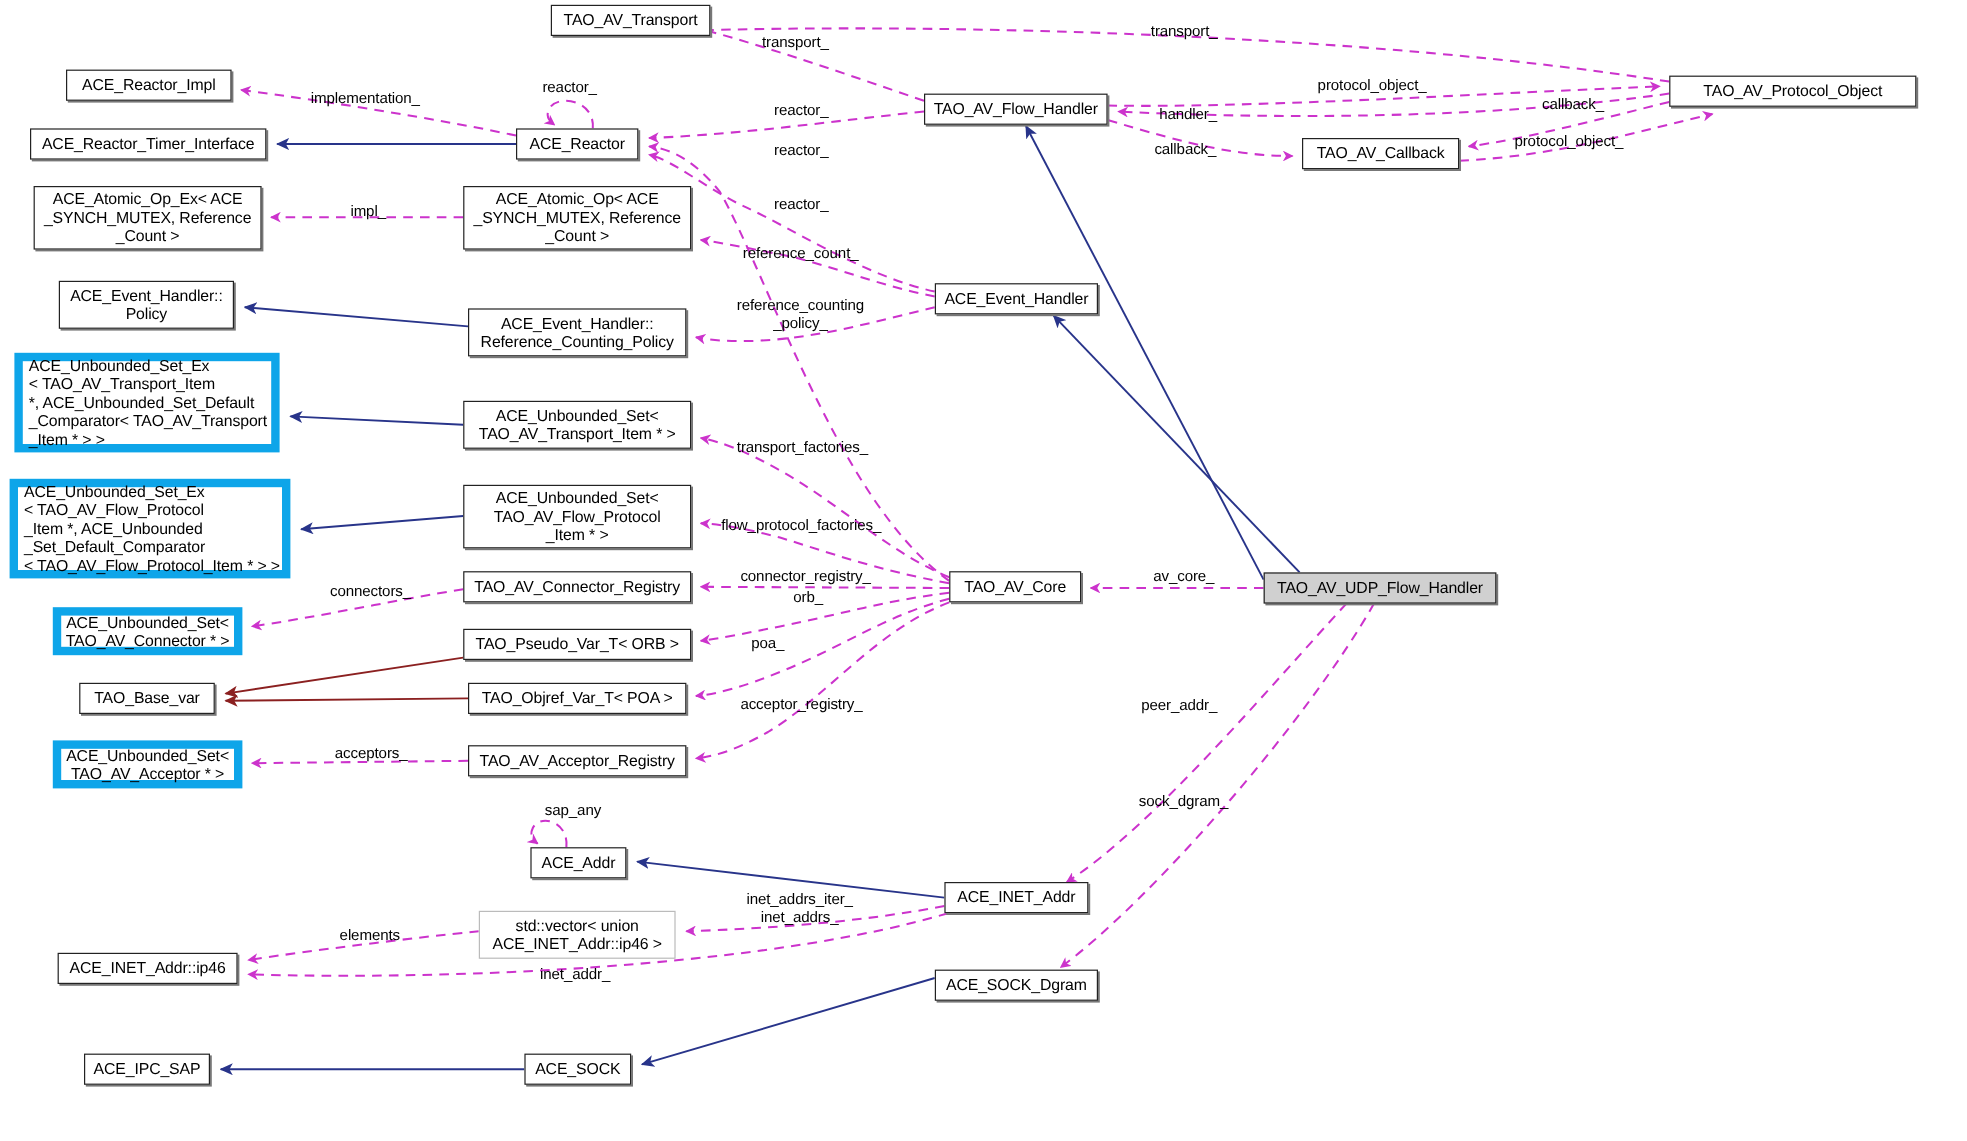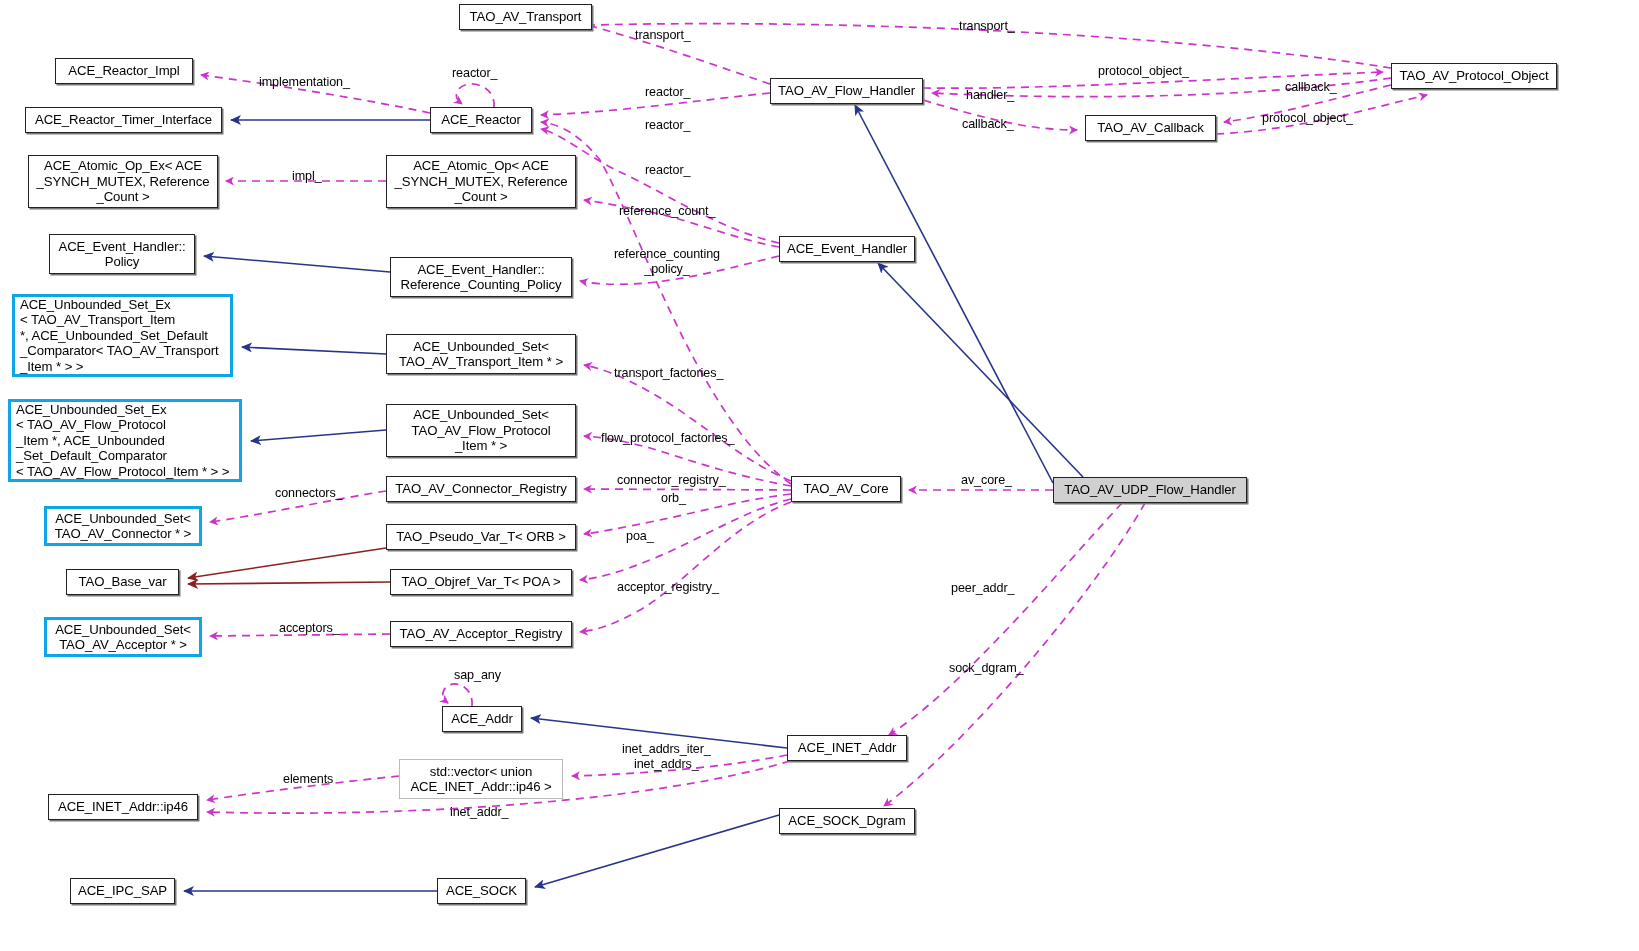--- a/index.html
+++ b/index.html
@@ -15,21 +15,21 @@
     text-align:center;
     font-size:13.2px;
     line-height:15.5px;
     color:#000;
     background:#ffffff;
     border:1px solid #222;
     box-shadow:1.5px 1.5px 0 0 #777;
     white-space:pre;
     letter-spacing:-0.1px;
   }
-  .node.red{border:3px solid #0ea5e9;box-shadow:none;}
+  .node.red{border:7px solid #0ea5e9;box-shadow:none;}
   .node.grey-border{border:1px solid #bbbbbb;box-shadow:none;}
   .node.current{background:#d0d0d0;border:1px solid #222;}
   .node.leftalign{justify-content:flex-start;text-align:left;padding-left:5px;}
   .elabel{
     position:absolute;
     font-size:12.6px;
     line-height:14.5px;
     color:#000;
     white-space:pre;
     text-align:center;
@@ -135,21 +135,21 @@
     </g>
   </svg>
 
   <div id="nodes">
       <div class="node" style="left: 415px; top: 4px; width: 133px; height: 26px; margin-left: 44px;">TAO_AV_Transport</div>
       <div class="node" style="left: 55px; top: 58px; width: 138px; height: 26px;">ACE_Reactor_Impl</div>
       <div class="node" style="left: 25px; top: 107px; width: 197px; height: 26px;">ACE_Reactor_Timer_Interface</div>
       <div class="node" style="left: 430px; top: 107px; width: 102px; height: 26px;">ACE_Reactor</div>
       <div class="node" style="left: 770px; top: 78px; width: 153px; height: 26px;">TAO_AV_Flow_Handler</div>
       <div class="node" style="left: 1085px; top: 115px; width: 131px; height: 26px;">TAO_AV_Callback</div>
-      <div class="node" style="left: 1391px; top: 63px; width: 166px; height: 26px;">TAO_AV_Protocol_Object</div>
+      <div class="node" style="left: 1391px; top: 63px; width: 206px; height: 26px;">TAO_AV_Protocol_Object</div>
       <div class="node" style="left: 28px; top: 155px; width: 190px; height: 53px;">ACE_Atomic_Op_Ex&lt; ACE
 _SYNCH_MUTEX, Reference
 _Count &gt;</div>
       <div class="node" style="left: 386px; top: 155px; width: 190px; height: 53px;">ACE_Atomic_Op&lt; ACE
 _SYNCH_MUTEX, Reference
 _Count &gt;</div>
       <div class="node" style="left: 49px; top: 234px; width: 146px; height: 40px;">ACE_Event_Handler::
 Policy</div>
       <div class="node" style="left: 390px; top: 257px; width: 182px; height: 40px;">ACE_Event_Handler::
 Reference_Counting_Policy</div>

